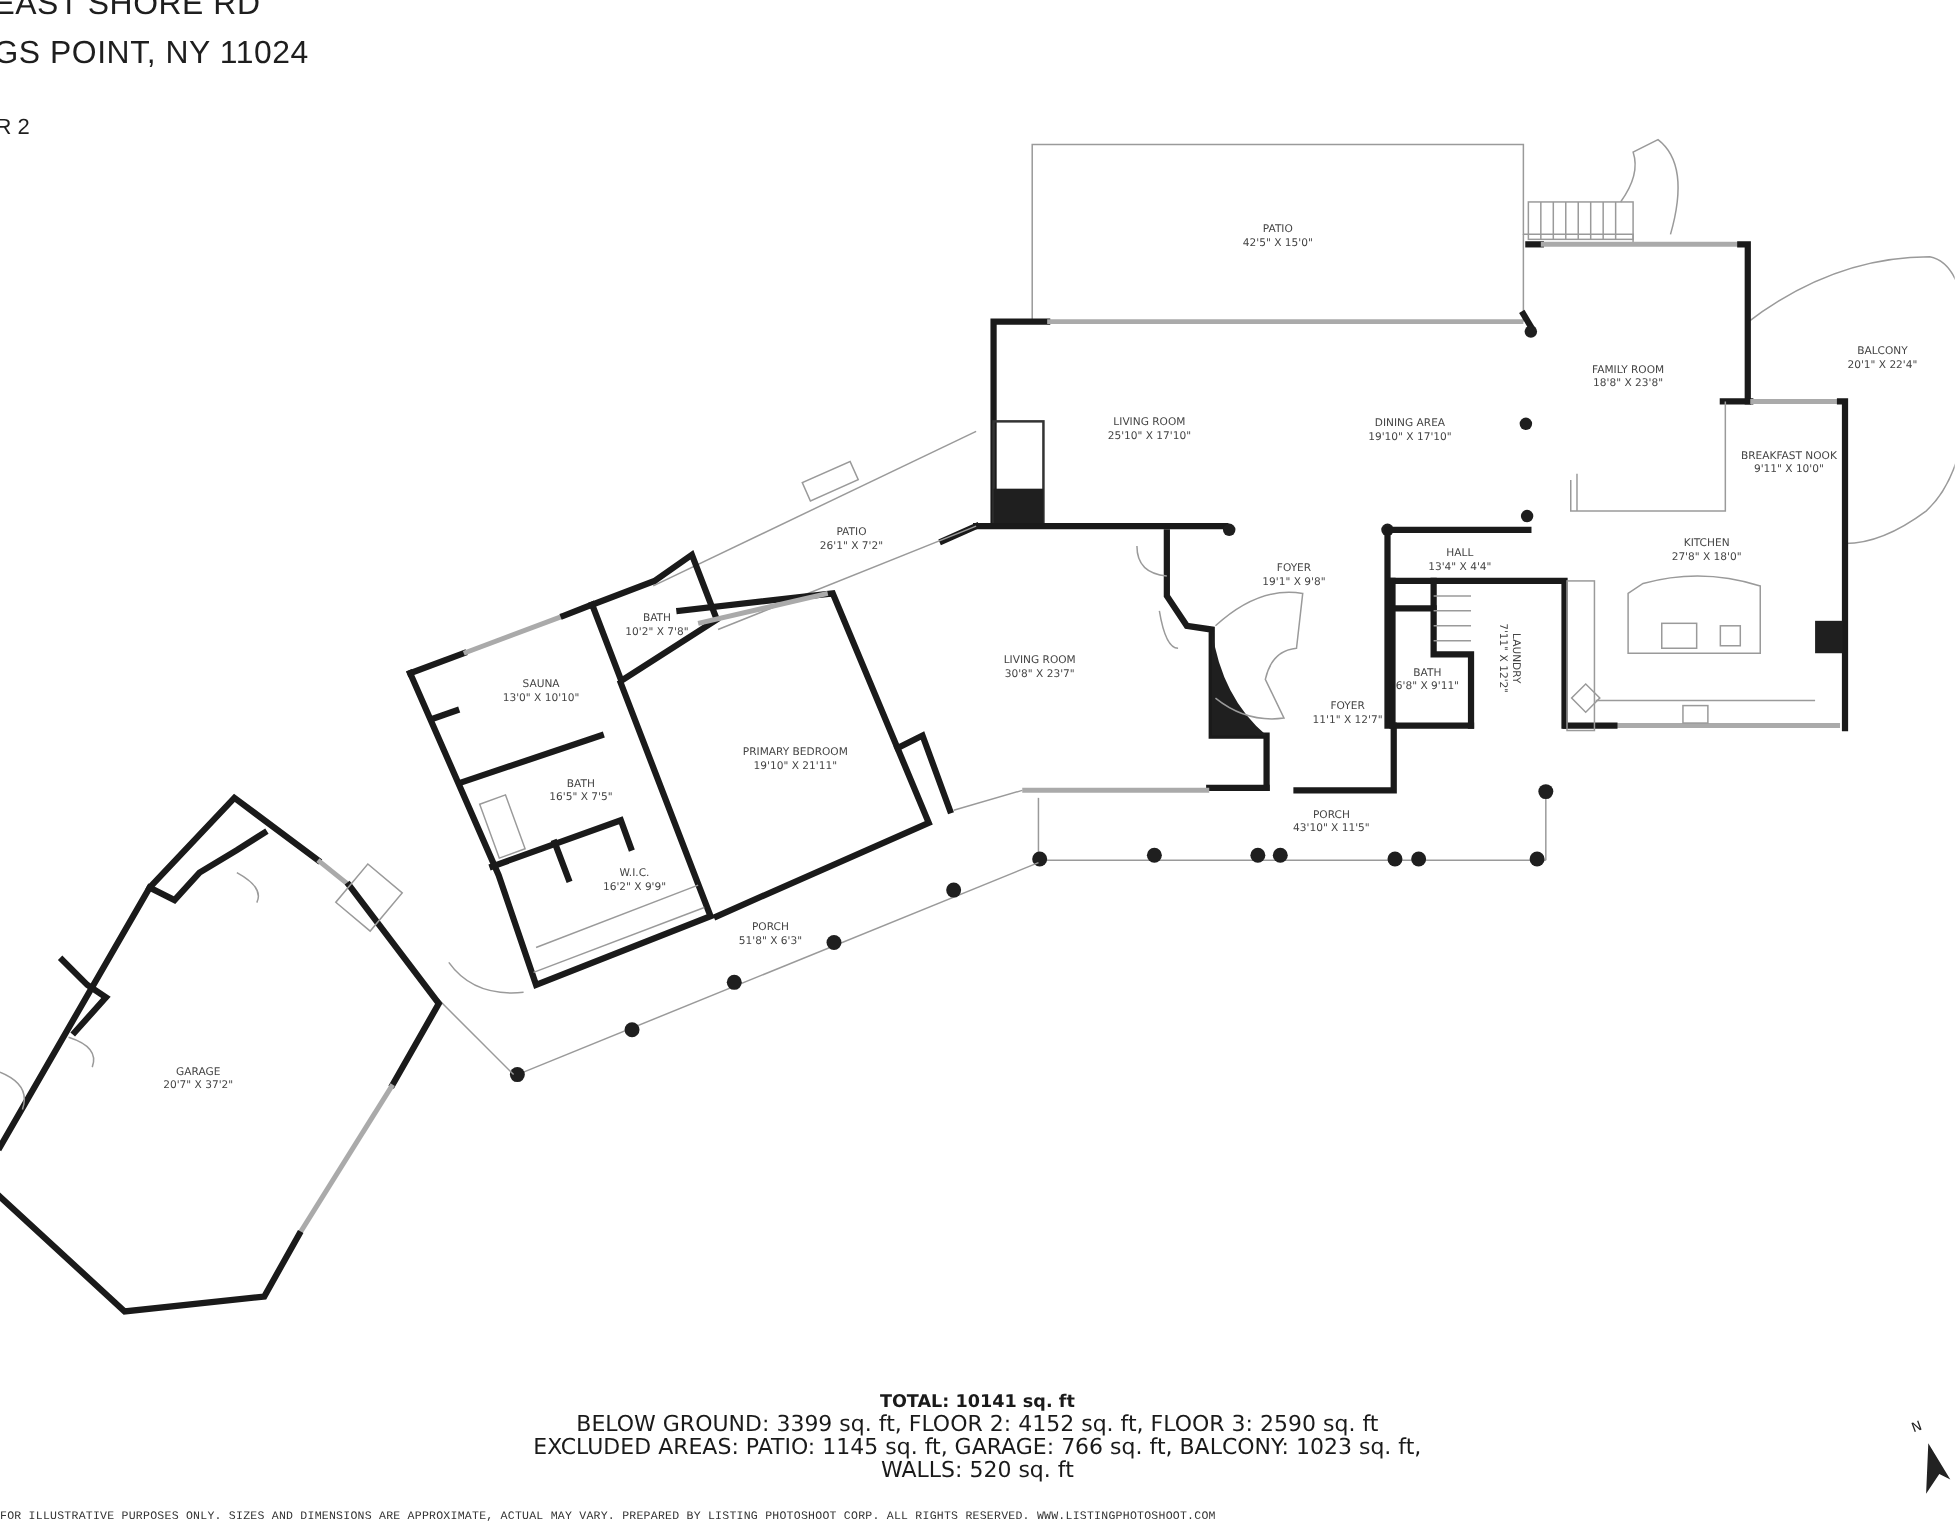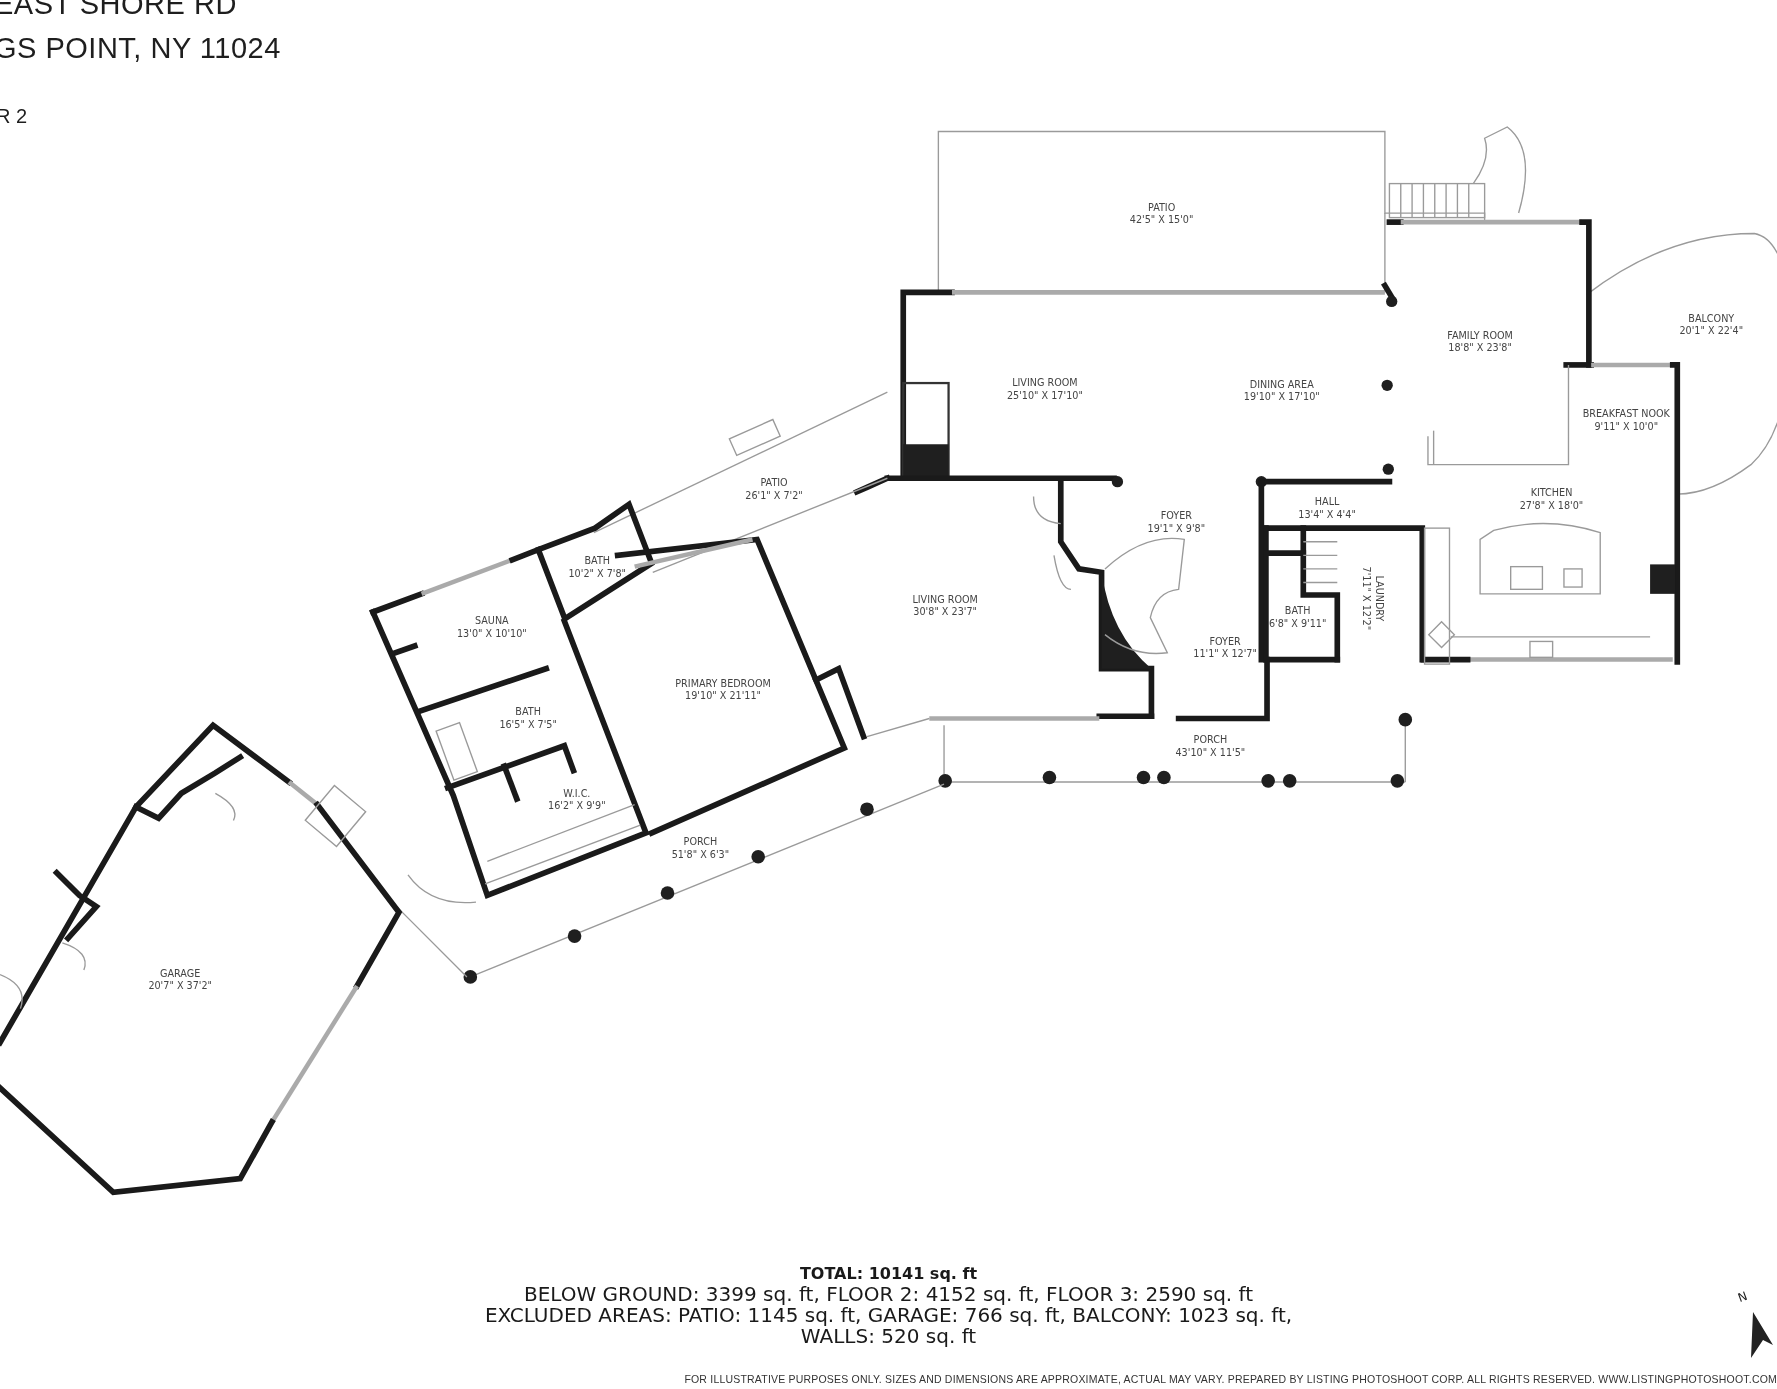--- a/index.html
+++ b/index.html
@@ -14,22 +14,22 @@
   svg#plan { position: absolute; left: 0; top: 0; }
   .room-label { font-family: "DejaVu Sans", sans-serif; font-size: 8.5px; fill: #444; text-anchor: middle; }
   .wall { stroke: #1a1a1a; stroke-width: 5; fill: none; stroke-linecap: square; }
   .thin { stroke: #9a9a9a; stroke-width: 1.2; fill: none; }
   .win { stroke: #aaa; stroke-width: 4; fill: none; }
   .col { fill: #1f1f1f; }
   #footer { position: absolute; left: 0; right: 0; top: 1263px; text-align: center;
             font-family: "DejaVu Sans", sans-serif; color: #1a1a1a; }
   #footer .total { font-weight: bold; font-size: 16px; line-height: 21px; }
   #footer .line { font-size: 20px; line-height: 21px; }
-  #disclaimer { position: absolute; left: 0; right: 0; top: 1373px; text-align: right;
-                font-size: 10.5px; color: #333; font-family: Liberation Sans, sans-serif; letter-spacing: 0.2px; }
+  #disclaimer { position: absolute; left: 0; right: 0; top: 1373px; text-align: left;
+                font-size: 10.5px; color: #333; font-family: Liberation Mono, monospace; letter-spacing: 0.2px; }
   #north { position: absolute; left: 1735px; top: 1290px; }
   #north-label { position: absolute; left: 1738px; top: 1290px; font-size: 12px; transform: rotate(-20deg); }
 </style>
 </head>
 <body>
 
 <div id="addr1" class="addr">EAST SHORE RD</div>
 <div id="addr2" class="addr">GS POINT, NY 11024</div>
 <div id="floor-label">R 2</div>
 

